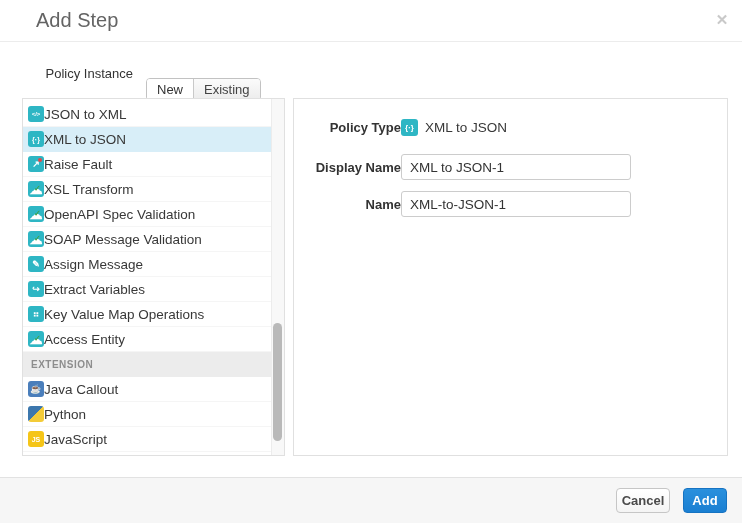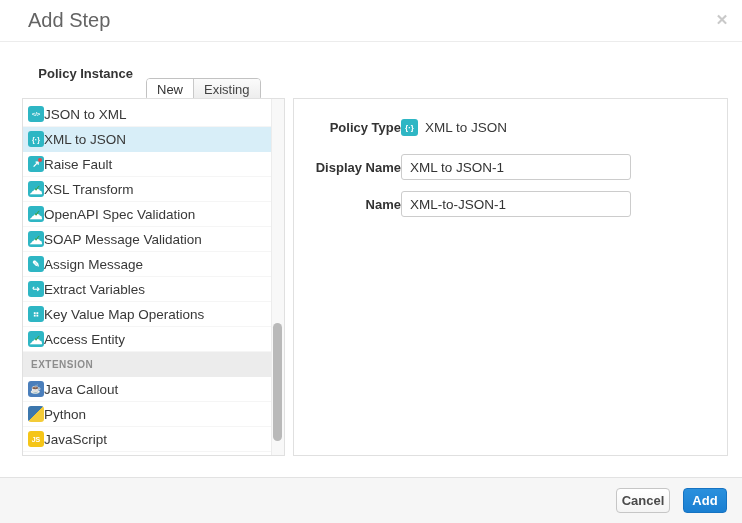--- a/index.html
+++ b/index.html
@@ -4,27 +4,27 @@
 <style>
   * { box-sizing: border-box; margin: 0; padding: 0; }
   html,body { width:742px; height:523px; }
   body {
     font-family: "Liberation Sans", sans-serif;
     background:#fff; color:#333; position:relative; overflow:hidden;
   }
   .abs { position:absolute; }
 
   
-  .dlg-title { left:28px; top:9px; font-size:20px; color:#646464; font-weight:400; }
+  .dlg-title { left:36px; top:9px; font-size:20px; color:#646464; font-weight:400; }
   .dlg-close { right:8px; top:8px; width:24px; height:24px; display:flex; align-items:center;
                justify-content:center; font-size:15px; color:#c9c9c9; cursor:pointer; font-weight:bold;}
   .hdr-divider { top:41px; left:0; right:0; height:1px; background:#ececec; }
 
   
-  .pi-label { left:0; top:66px; width:133px; text-align:right; font-size:13px; font-weight:bold; color:#333; }
+  .pi-label { left:0; top:66px; width:133px; text-align:right; font-size:13px; font-weight:normal; color:#333; }
   .segmented { left:146px; top:78px; display:flex; border:1px solid #c2c2c2; border-radius:4px;
                overflow:hidden; height:23px; }
   .seg-btn { font-size:13px; padding:3px 10px; display:flex; align-items:center; cursor:pointer;
              color:#333; background:#fff; }
   .seg-btn.unselected { background:linear-gradient(#fbfbfb,#ececec); border-left:1px solid #c9c9c9; color:#444; }
 
   
   .plist { left:22px; top:98px; width:263px; height:358px; border:1px solid #e0e0e0;
            background:#fff; padding-top:3px; overflow:hidden; }
   .list-item { display:flex; align-items:center; height:25px; padding-left:5px;

